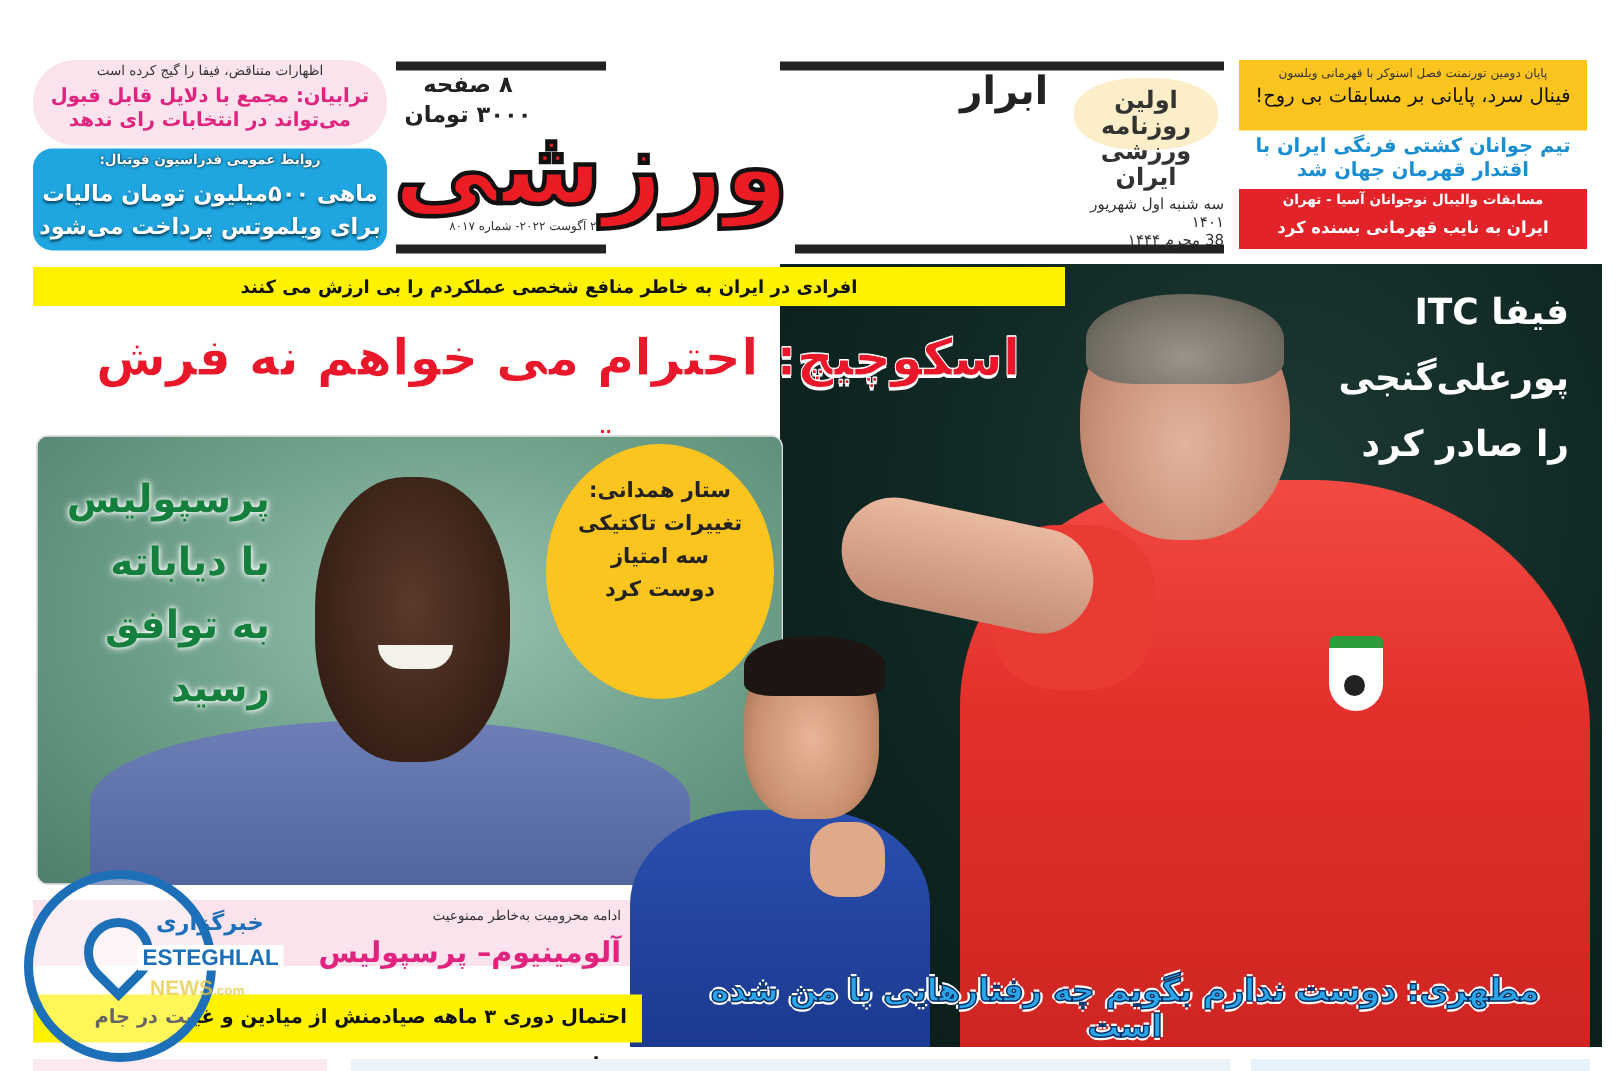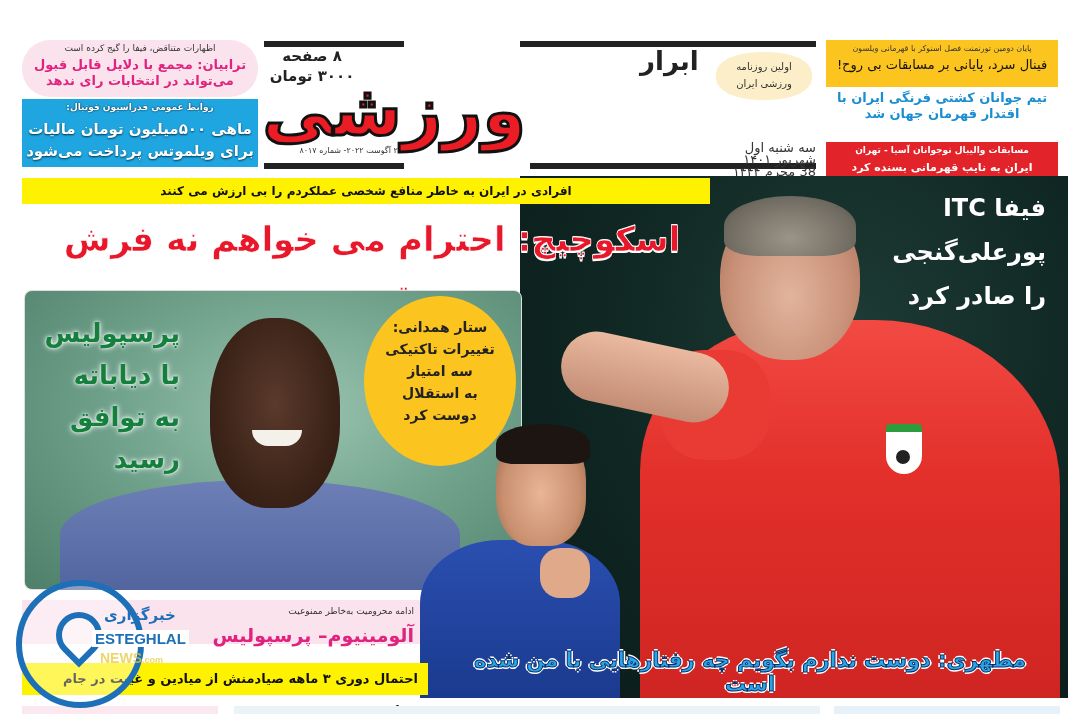--- a/index.html
+++ b/index.html
@@ -5,48 +5,48 @@
   * { box-sizing: border-box; margin: 0; padding: 0; }
   html, body { width: 1080px; height: 714px; overflow: hidden; background: #ffffff; }
   body { position: relative; font-family: "DejaVu Sans", sans-serif; direction: rtl; }
   .abs { position: absolute; }
   .c { text-align: center; }
 
   
   .left-col-pink { left: 22px; top: 40px; width: 236px; height: 57px; background: #fbe3ee; border-radius: 28px; }
   .left-col-pink .kicker { position:absolute; top:3px; left:0; right:0; font-size:9px; color:#333; }
   .left-col-pink .head { position:absolute; top:17px; left:0; right:0; font-size:13px; font-weight:bold; color:#e0237e; line-height:16px; }
-  .left-col-blue { left: 22px; top: 99px; width: 236px; height: 68px; background: #1fa6e0; }
+  .left-col-blue { left: 22px; top: 99px; width: 236px; height: 68px; background: #1fa6e0; border-radius: 13px; }
   .left-col-blue .kicker { position:absolute; top:3px; left:0; right:0; font-size:9px; font-weight:bold; color:#fff; text-shadow: 0 0 2px #000; }
   .left-col-blue .head { position:absolute; top:19px; left:0; right:0; font-size:15px; font-weight:bold; color:#fff; line-height:22px; text-shadow: 0 1px 2px #02324a; }
 
   .rule { background: #222; height: 6px; }
   .rule-top-left { left: 264px; top: 41px; width: 140px; }
   .rule-top-right { left: 520px; top: 41px; width: 296px; }
   .rule-bot-left { left: 264px; top: 163px; width: 140px; }
   .rule-bot-right { left: 530px; top: 163px; width: 286px; }
 
   .price { left: 262px; top: 46px; width: 100px; font-size: 15px; font-weight: bold; color: #222; line-height: 20px; }
   .issue { left: 262px; top: 146px; width: 140px; font-size: 8px; color: #333; }
 
   .logo-block { left: 408px; top: 42px; width: 118px; height: 128px; }
   .logo-word { position:absolute; left:0; top:10px; width:118px; height:118px;
                font-family: "DejaVu Sans", sans-serif; font-size: 70px; font-weight: bold;
                color: #ec1c24; -webkit-text-stroke: 3px #111; text-align:center; line-height:118px; }
   .logo-small { left: 640px; top: 46px; font-size: 26px; font-weight: bold; color: #222; }
 
   .badge-star { left: 716px; top: 52px; width: 96px; height: 48px; background: #fbeec8; border-radius: 45%;
-                font-size: 10px; font-weight: normal; color: #333; line-height: 17px; padding-top: 6px; }
-  .date-fa { left: 712px; top: 142px; width: 104px; font-size: 13px; color: #333; line-height: 12px; text-align: right; }
+                font-size: 16px; font-weight: bold; color: #333; line-height: 17px; padding-top: 6px; }
+  .date-fa { left: 712px; top: 131px; width: 104px; font-size: 10px; color: #333; line-height: 12px; text-align: right; }
 
   .right-yellow { left: 826px; top: 40px; width: 232px; height: 47px; background: #fcc41f; }
   .right-yellow .kicker { position:absolute; top:4px; left:0; right:0; font-size:8px; color:#333; }
   .right-yellow .head { position:absolute; top:17px; left:0; right:0; font-size:13px; font-weight:normal; color:#111; }
   .right-blue-text { left: 826px; top: 90px; width: 232px; font-size: 13px; font-weight: bold; color: #1a8ed1; line-height: 16px; }
-  .right-red { left: 826px; top: 142px; width: 232px; height: 40px; background: #e3232a; }
+  .right-red { left: 826px; top: 126px; width: 232px; height: 40px; background: #e3232a; }
   .right-red .kicker { position:absolute; top:3px; left:0; right:0; font-size:9px; font-weight:bold; color:#fff; }
   .right-red .head { position:absolute; top:19px; left:0; right:0; font-size:11px; font-weight:bold; color:#fff; }
 
   
   .main-bg { left: 22px; top: 176px; width: 1046px; height: 522px;
              background: linear-gradient(90deg, #ffffff 0%, #ffffff 48%, #2f4b44 62%, #102a25 72%, #0d2522 100%); }
   .dark-panel { left: 520px; top: 176px; width: 548px; height: 522px; background: radial-gradient(ellipse at 60% 30%, #1e3b35 0%, #0f2622 55%, #0a1b18 100%); }
 
   .yellow-kicker { left: 22px; top: 178px; width: 688px; height: 26px; background: #fff200;
                    font-size: 12px; font-weight: bold; color: #111; line-height: 26px; }
@@ -188,21 +188,20 @@
   <div>پرسپولیس</div>
   <div>با دیاباته</div>
   <div>به توافق</div>
   <div>رسید</div>
 </div>
 
 <div class="abs yellow-circle c">
   <div>ستار همدانی:</div>
   <div>تغییرات تاکتیکی</div>
   <div>سه امتیاز</div>
-  <div>به استقلال</div>
   <div>دوست کرد</div>
 </div>
 
 <div class="abs bottom-pink">
   <div class="kicker">ادامه محرومیت به‌خاطر ممنوعیت</div>
   <div class="head">آلومینیوم– پرسپولیس</div>
 </div>
 
 <div class="abs player2-body"></div>
 <div class="abs player2-head"></div>

